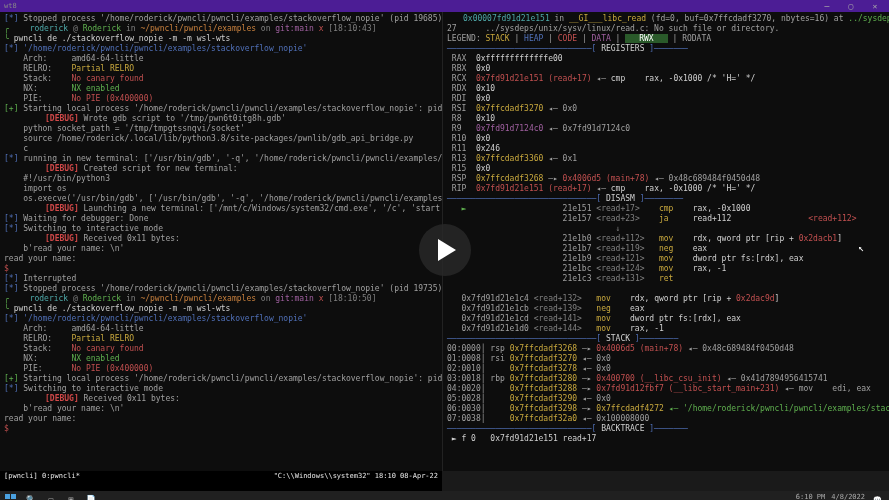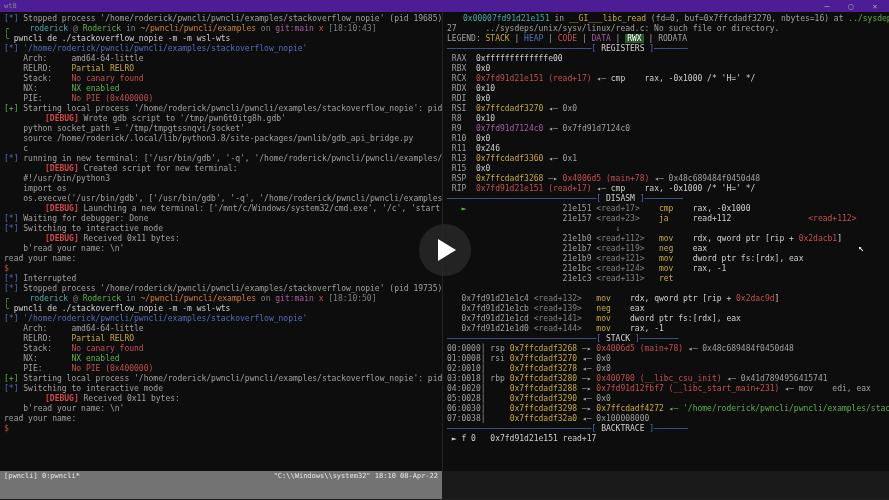--- a/index.html
+++ b/index.html
@@ -47,28 +47,28 @@
 .green { color: #5fb04f; }
 .red { color: #c25050; }
 .red-bold { color: #d04848; font-weight: bold; margin-left: 41px; }
 .yellow { color: #c9a93e; }
 .cyan { color: #4ea8a8; padding-left: 16px; }
 .blue { color: #5070b8; }
 .purple { color: #a060a0; }
 .orange { color: #c8803e; }
 .white { color: #d0d0d0; }
 .grey { color: #808080; }
-.bg-green { background: #2a5a2a; color: #fff; padding: 0 2px; }
+.bg-green { background: #2a5a2a; color: #fff; padding: 0 14px; }
 .status-left {
-  background: #737373;
+  background: #000000;
   color: #e8e8e8;
   padding: 1px 4px;
   display: flex;
   justify-content: space-between;
-  height: 28px;
+  height: 20px;
   font-size: 7px;
 }
 .status-right {
   background: #1a1a1a;
   color: #888;
   padding: 1px 4px;
   height: 12px;
   font-size: 7px;
 }
 .status-row { display: flex; }

